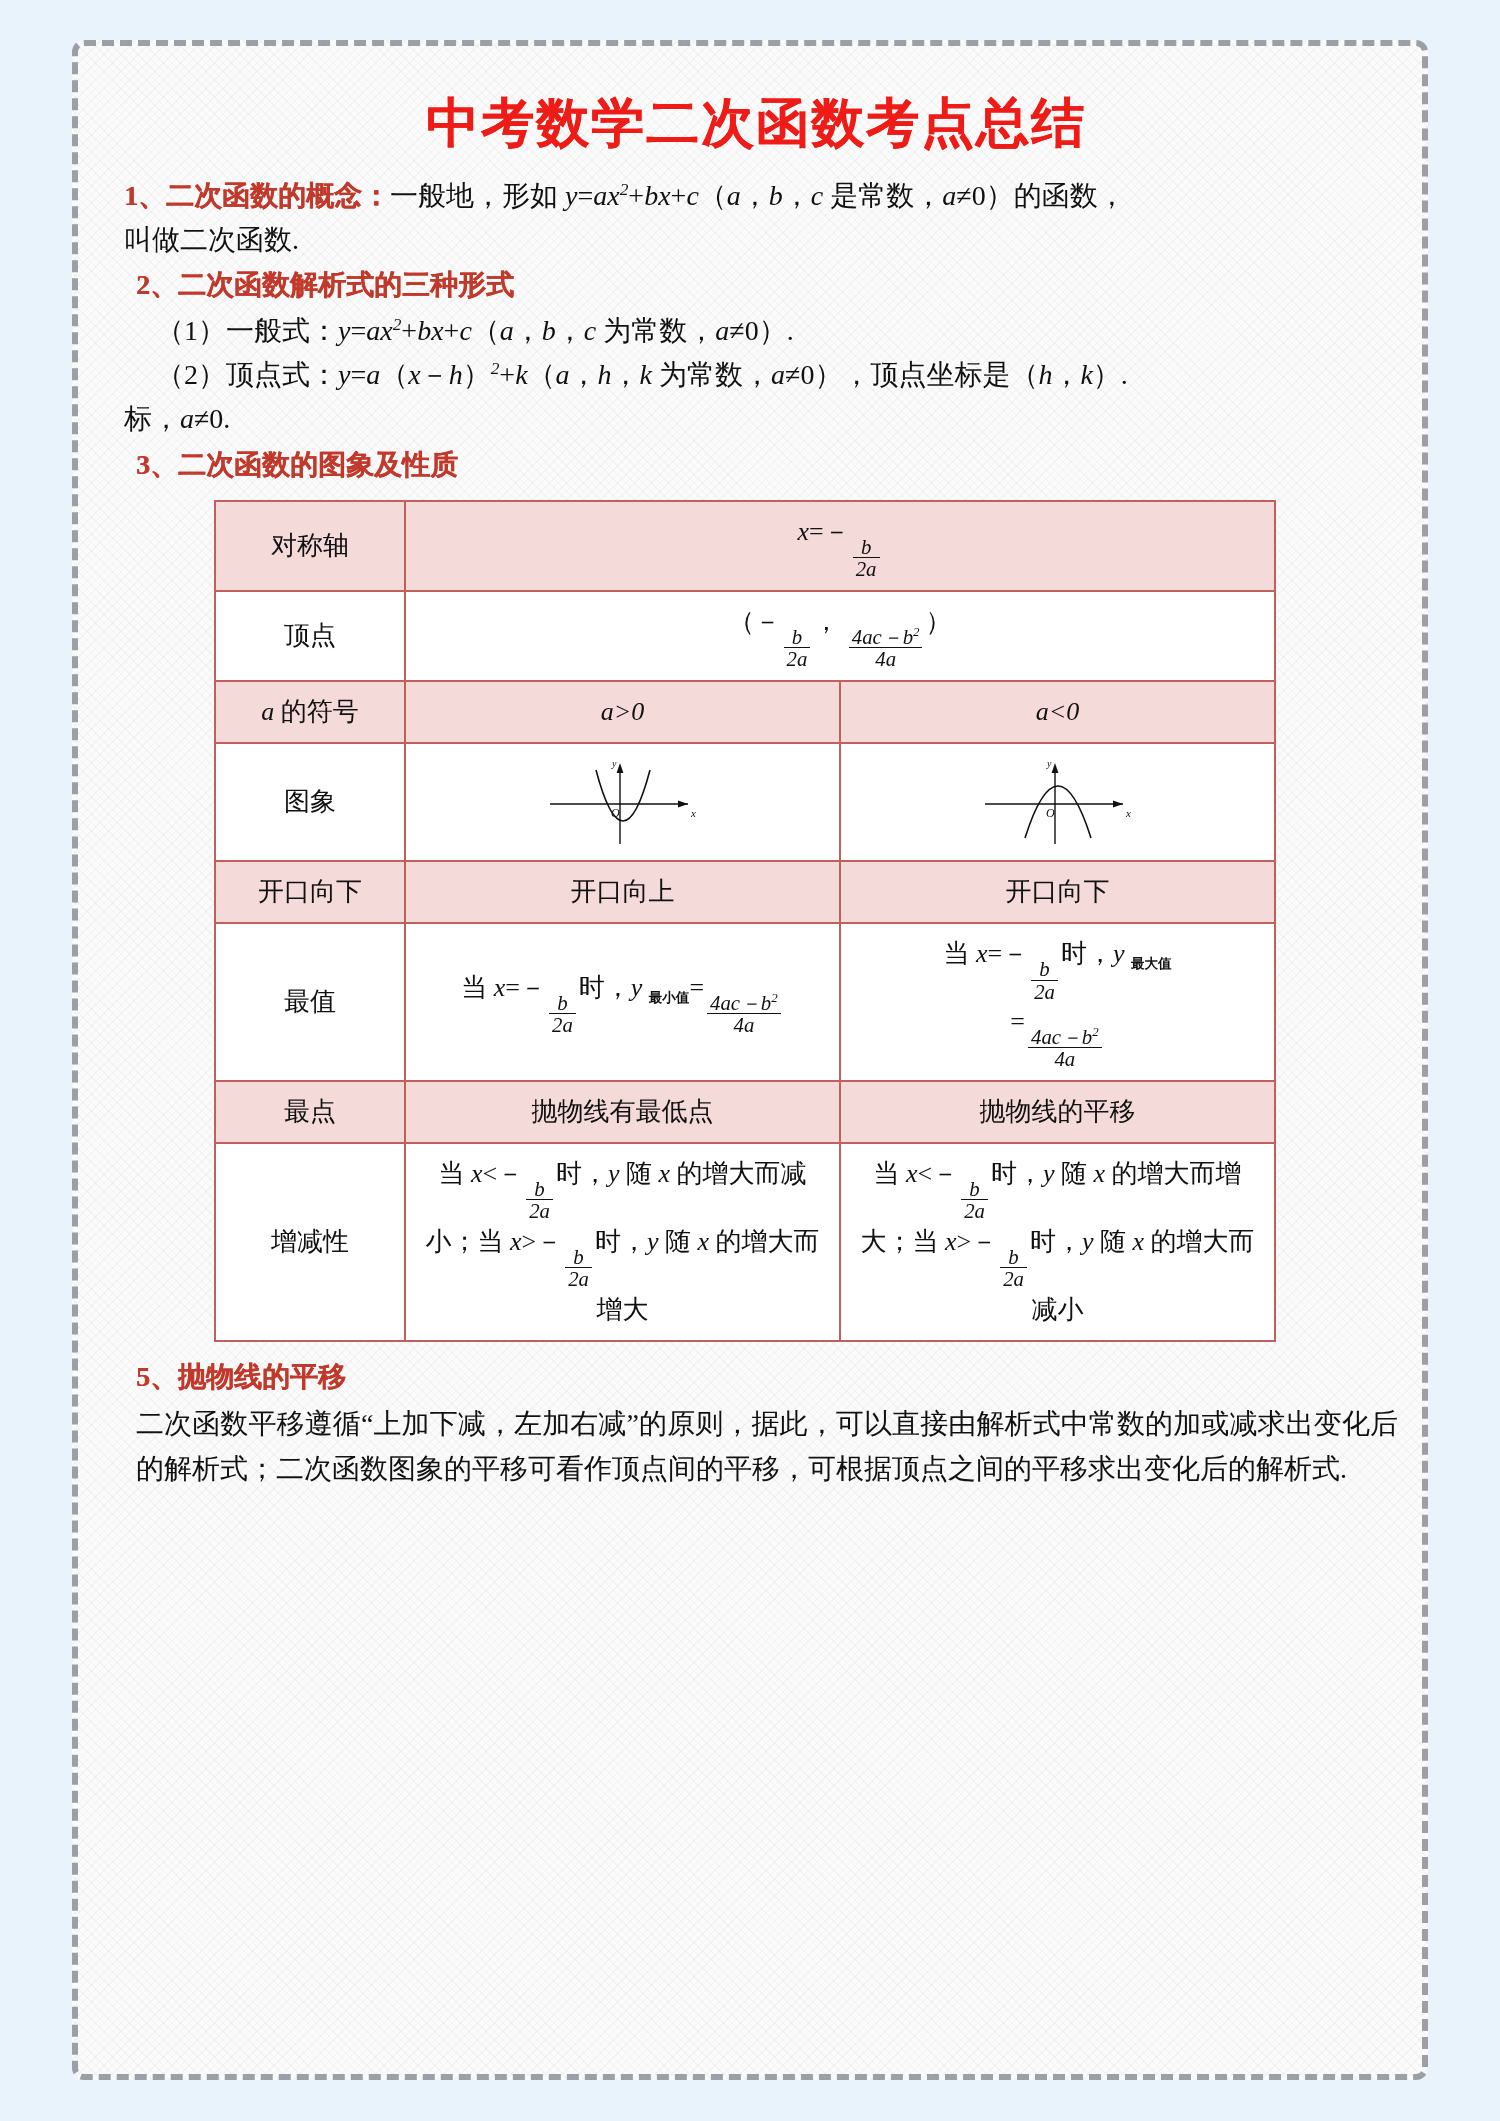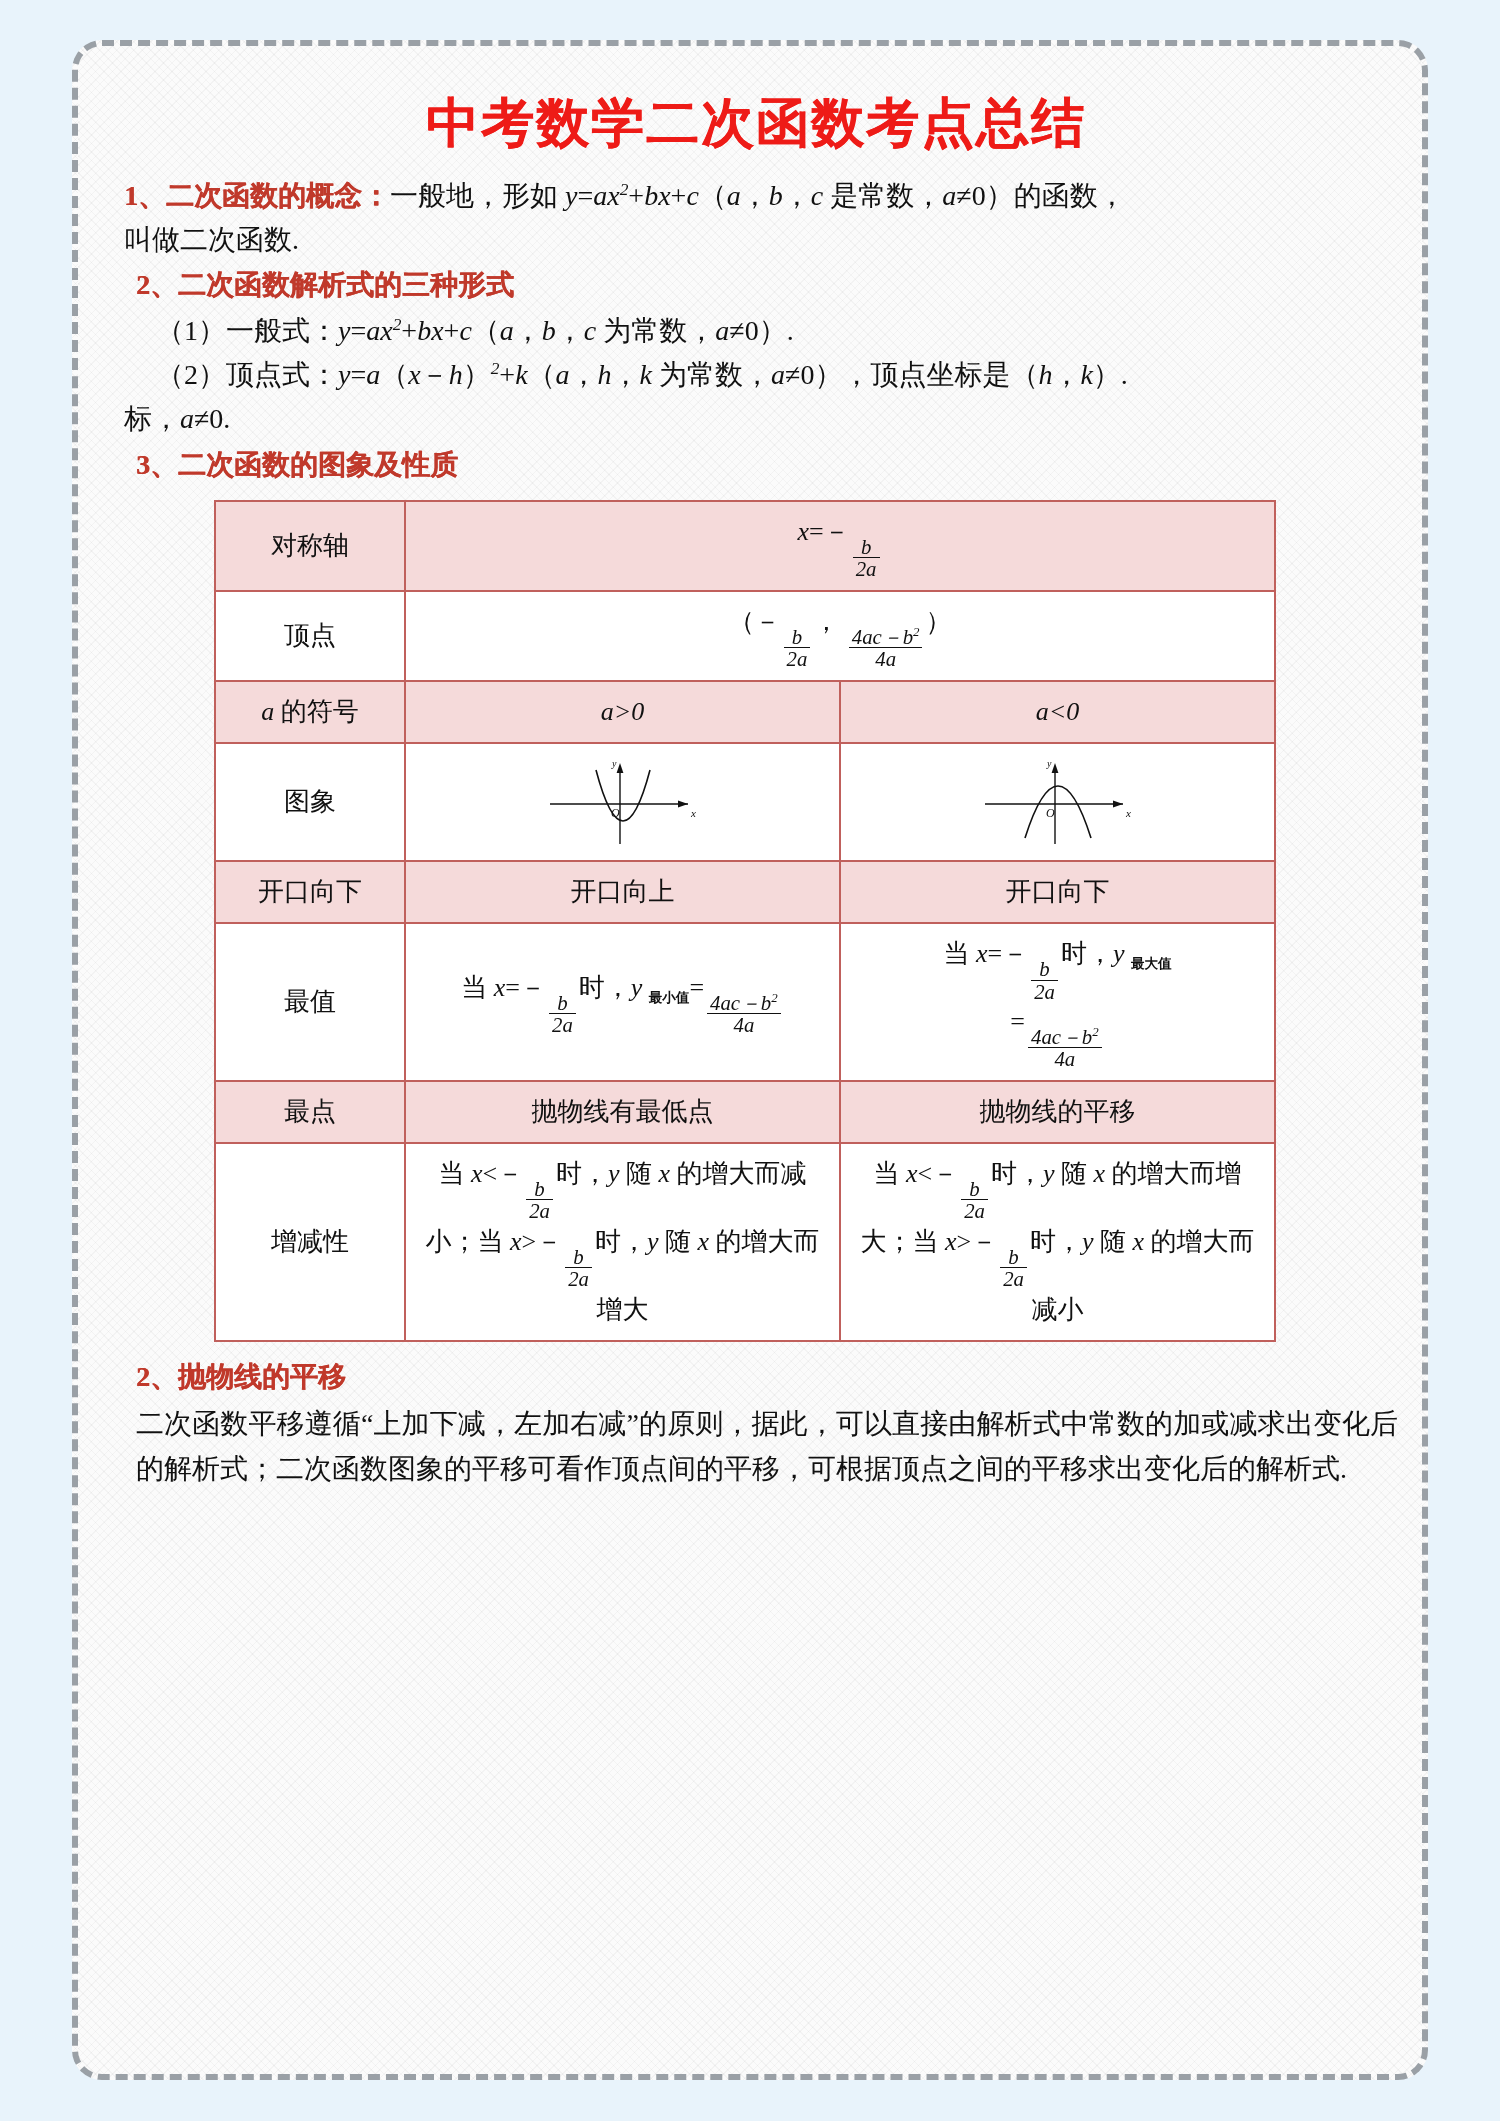--- a/index.html
+++ b/index.html
@@ -11,21 +11,21 @@
     position:relative;
     overflow:hidden;
   }
 
   
   #page-frame{
     position:absolute;
     left:72px; top:40px;
     width:1356px; height:2040px;
     border:6px dashed #9aa0a6;
-    border-radius:30px;
+    border-radius:12px;
     background:
       repeating-linear-gradient(135deg, rgba(0,0,0,.030) 0 1px, transparent 1px 6px),
       repeating-linear-gradient(45deg, rgba(0,0,0,.030) 0 1px, transparent 1px 6px),
       #fbfbfb;
     overflow:hidden;
   }
   #sheet{
     position:absolute;
     left:36px; top:26px;
     width:1284px; height:1980px;
@@ -245,17 +245,17 @@
                 <span class="den">2a</span>
               </span>时，<span class="it">y</span> 随 <span class="it">x</span> 的增大而增大；当 <span class="it">x</span>&gt;－<span class="frac">
                 <span class="num">b</span>
                 <span class="den">2a</span>
               </span>时，<span class="it">y</span> 随 <span class="it">x</span> 的增大而减小
         </td>
       </tr>
     </tbody>
       </table>
 
-    <div class="h-red" style="margin-top:14px;">2、抛物线的平移</div>
+    <div class="h-red" style="margin-top:14px;">5、抛物线的平移</div>
     <div class="pblock">二次函数平移遵循“上加下减，左加右减”的原则，据此，可以直接由解析式中常数的加或减求出变化后的解析式；二次函数图象的平移可看作顶点间的平移，可根据顶点之间的平移求出变化后的解析式.</div>
 
   </div>
 </div>
 
 </body></html>

